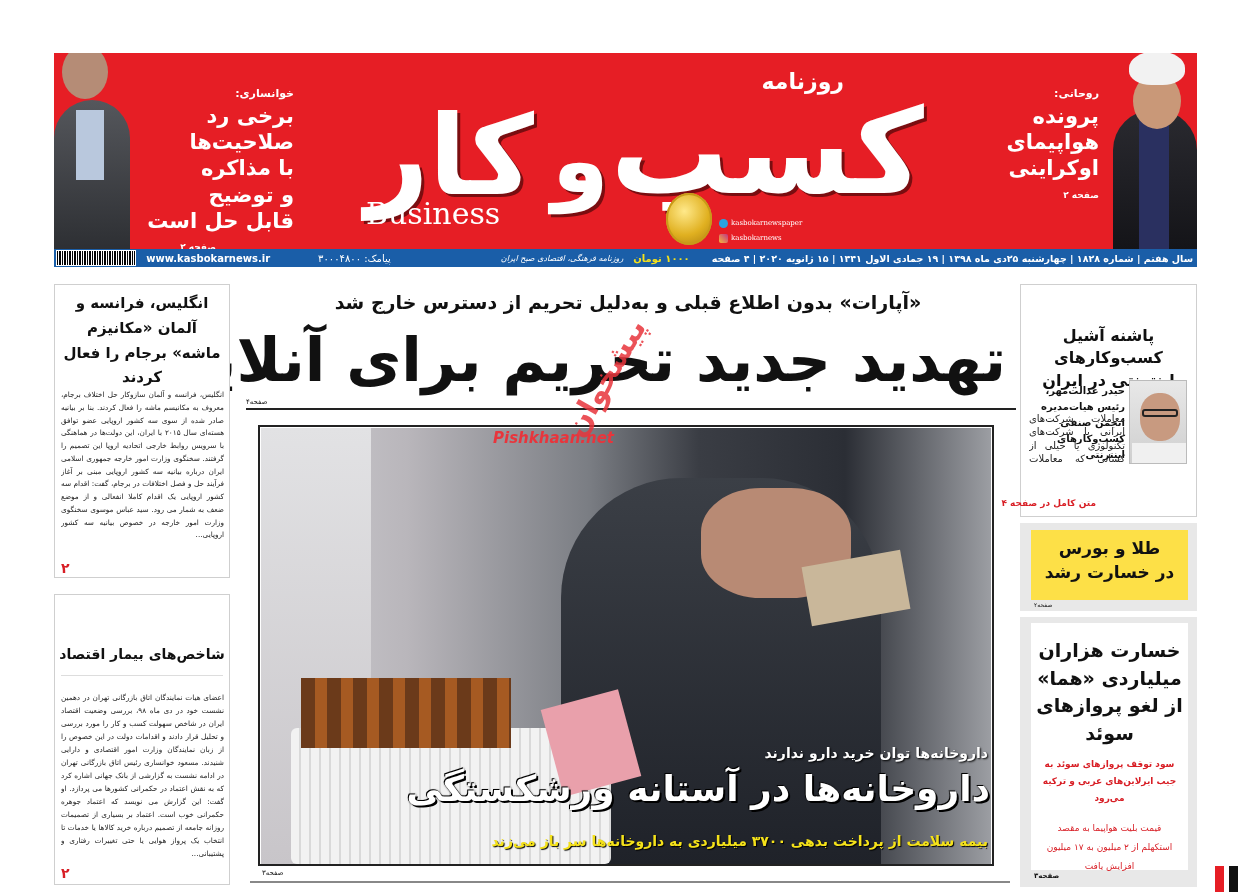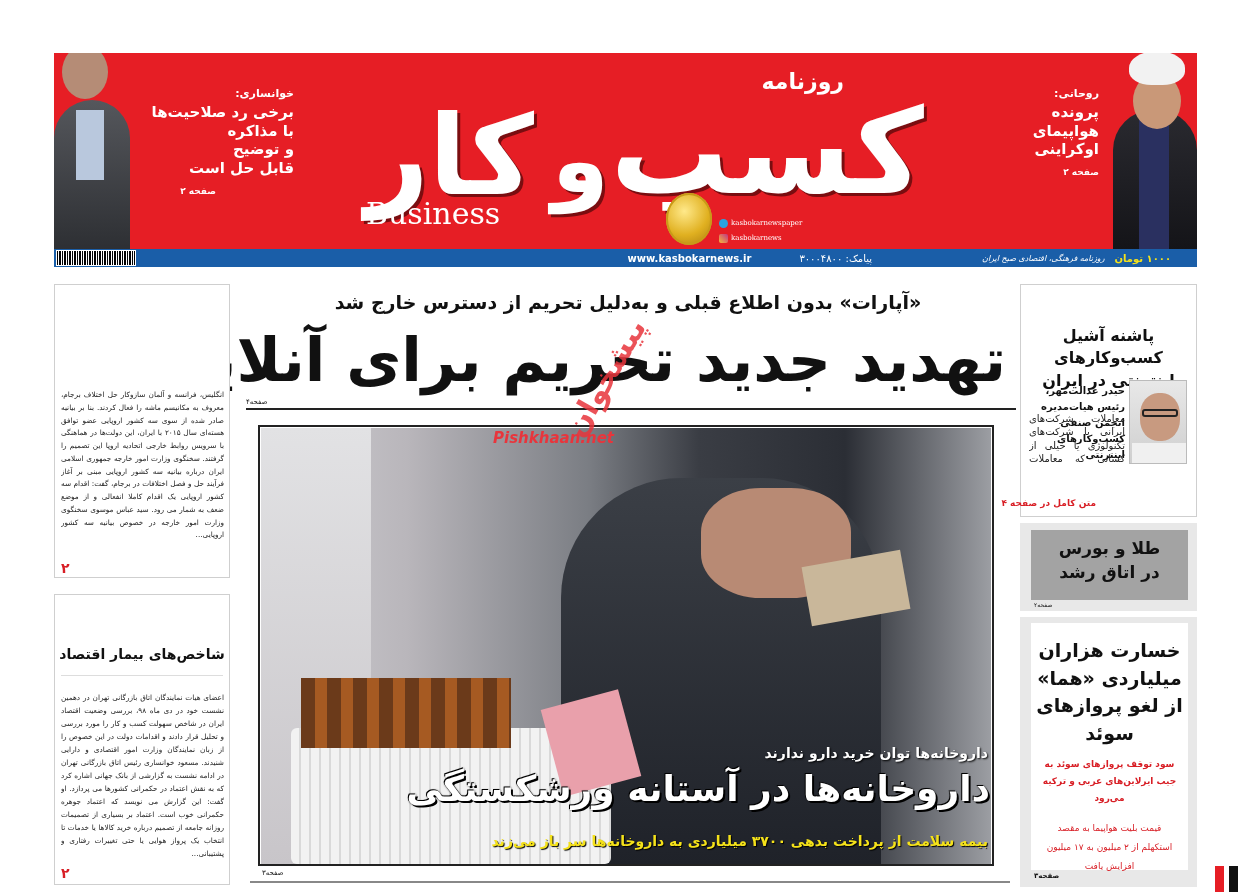--- a/index.html
+++ b/index.html
@@ -7,21 +7,21 @@
 body{position:relative;font-family:"DejaVu Sans",sans-serif;direction:rtl;color:#111}
 .abs{position:absolute}
 
 #masthead{left:54px;top:53px;width:1143px;height:197px;background:#e61e25;overflow:hidden}
 #infobar{left:54px;top:249px;width:1143px;height:18px;background:#1a5ea8;color:#fff;font-size:10px;display:flex;align-items:center;padding:0 4px;white-space:nowrap}
 .logo-word{position:absolute;color:#fff;font-weight:bold;font-family:"DejaVu Sans",sans-serif;text-shadow:3px 3px 0 #7a0d10;line-height:1}
 .portrait{position:absolute;bottom:0;background:linear-gradient(#5a5a5a,#333);border-radius:40px 40px 0 0}
 .head{position:absolute;border-radius:50%}
 .side-quote{position:absolute;color:#fff;font-weight:bold;text-align:right;line-height:1.25}
 .side-quote .who{font-size:11px;font-weight:bold;margin-bottom:2px}
-.side-quote .txt{font-size:15px}
+.side-quote .txt{font-size:21px}
 .side-quote .pg{font-size:9px;margin-top:8px}
 
 .box{position:absolute;border:1px solid #cfcfcf;background:#fff}
 .col-title{font-weight:bold;text-align:center;line-height:1.4}
 .body-txt{font-size:9px;line-height:1.62;text-align:justify;color:#222;font-family:"DejaVu Sans",sans-serif}
 .page-num{color:#d81e25;font-weight:bold;font-size:14px}
 </style>
 </head>
 <body>
 
@@ -65,20 +65,21 @@
   <div class="side-quote" style="right:98px;top:34px;width:130px">
     <div class="who">روحانی:</div>
     <div class="txt">پرونده</div>
     <div class="txt">هواپیمای</div>
     <div class="txt">اوکراینی</div>
     <div class="pg">صفحه ۲</div>
   </div>
 </div>
 
 <div id="infobar" class="abs">
+  <span style="font-weight:bold;font-size:9.5px">سال هفتم | شماره ۱۸۲۸ | چهارشنبه ۲۵دی ماه ۱۳۹۸ | ۱۹ جمادی الاول ۱۴۴۱ | ۱۵ ژانویه ۲۰۲۰ | ۴ صفحه</span>
   <span style="width:22px"></span>
   <span style="color:#f5e21a;font-weight:bold">
     <span>۱۰۰۰</span>
     <span>تومان</span>
   </span>
   <span style="width:10px"></span>
   <span style="font-size:8px;font-style:italic">روزنامه فرهنگی، اقتصادی صبح ایران</span>
   <span style="width:110px"></span>
   <span>پیامک: ۳۰۰۰۴۸۰۰</span>
   <span style="width:48px"></span>
@@ -117,37 +118,38 @@
     <div style="position:absolute;left:12px;top:28px;width:36px;height:8px;border:2px solid #222;border-radius:3px"></div>
     <div style="position:absolute;left:2px;top:62px;width:56px;height:30px;background:#f0f0f0"></div>
   </div>
   <div style="position:absolute;left:4px;top:98px;width:100px;font-size:10px;line-height:1.6;text-align:right;font-weight:bold">حیدر عدالت‌مهر، رئیس هیات‌مدیره انجمن صنفی کسب‌وکارهای اینترنتی</div>
   <div class="body-txt" style="position:absolute;left:8px;top:127px;width:96px;height:52px;overflow:hidden;font-size:10px;line-height:1.33">معاملات شرکت‌های ایرانی با شرکت‌های تکنولوژی یا خیلی از کسانی که معاملات مالی در خارج از کشور دارند، طبق قانون‌های جدید ممنوع است...</div>
   <div class="body-txt" style="position:absolute;left:8px;top:181px;width:160px;font-size:8px"></div>
   <div style="position:absolute;right:100px;top:213px;font-size:9px;color:#d81e25;font-weight:bold;white-space:nowrap">متن کامل در صفحه ۴</div>
 </div>
 
 <div class="box" style="left:1020px;top:523px;width:177px;height:88px;background:#e8e8e8;border:none">
-  <div style="position:absolute;left:11px;top:7px;width:157px;height:70px;background:#a3a3a3">
+  <div style="position:absolute;left:11px;top:7px;width:157px;height:70px;background:#fde047">
     <div style="text-align:center;font-size:17px;font-weight:bold;margin-top:8px">طلا و بورس</div>
-    <div style="text-align:center;font-size:17px;font-weight:bold;margin-top:4px">در اتاق رشد</div>
+    <div style="text-align:center;font-size:17px;font-weight:bold;margin-top:4px">در خسارت رشد</div>
   </div>
   <div style="position:absolute;left:14px;top:78px;font-size:6px">صفحه۲</div>
 </div>
 
 <div class="box" style="left:1020px;top:617px;width:177px;height:270px;background:#e8e8e8;border:none">
   <div style="position:absolute;left:11px;top:6px;width:157px;height:247px;background:#fff">
     <div style="text-align:center;font-size:19px;font-weight:bold;line-height:1.45;padding:14px 4px 0">خسارت هزاران میلیاردی «هما» از لغو پروازهای سوئد</div>
     <div style="text-align:center;font-size:9px;color:#d81e25;font-weight:bold;line-height:1.9;padding:9px 8px 0">سود توقف پروازهای سوئد به جیب ایرلاین‌های عربی و ترکیه می‌رود</div>
     <div style="text-align:center;font-size:9px;color:#d81e25;font-weight:normal;line-height:2.1;padding:12px 12px 0">قیمت بلیت هواپیما به مقصد استکهلم از ۲ میلیون به ۱۷ میلیون افزایش یافت</div>
   </div>
   <div style="position:absolute;left:14px;top:255px;font-size:7px;font-weight:bold">صفحه۳</div>
 </div>
 
 <div class="box" style="left:54px;top:284px;width:176px;height:294px">
+  <div class="col-title" style="position:absolute;left:6px;top:6px;width:162px;font-size:15px;line-height:1.65">انگلیس، فرانسه و آلمان «مکانیزم ماشه» برجام را فعال کردند</div>
   <div class="body-txt" style="position:absolute;left:6px;top:104px;width:163px;height:176px;overflow:hidden;font-size:7.3px;line-height:1.75">انگلیس، فرانسه و آلمان سازوکار حل اختلاف برجام، معروف به مکانیسم ماشه را فعال کردند. بنا بر بیانیه صادر شده از سوی سه کشور اروپایی عضو توافق هسته‌ای سال ۲۰۱۵ با ایران، این دولت‌ها در هماهنگی با سرویس روابط خارجی اتحادیه اروپا این تصمیم را گرفتند. سخنگوی وزارت امور خارجه جمهوری اسلامی ایران درباره بیانیه سه کشور اروپایی مبنی بر آغاز فرآیند حل و فصل اختلافات در برجام، گفت: اقدام سه کشور اروپایی یک اقدام کاملا انفعالی و از موضع ضعف به شمار می رود. سید عباس موسوی سخنگوی وزارت امور خارجه در خصوص بیانیه سه کشور اروپایی...</div>
   <div class="page-num" style="position:absolute;left:6px;top:275px">۲</div>
 </div>
 
 <div class="box" style="left:54px;top:594px;width:176px;height:291px">
   <div class="col-title" style="position:absolute;left:4px;top:50px;width:166px;font-size:14px;white-space:nowrap">شاخص‌های بیمار اقتصاد</div>
   <div style="position:absolute;left:6px;top:80px;width:162px;height:1px;background:#ddd"></div>
   <div class="body-txt" style="position:absolute;left:6px;top:97px;width:163px;height:176px;overflow:hidden;font-size:7.3px;line-height:1.78">اعضای هیات نمایندگان اتاق بازرگانی تهران در دهمین نشست خود در دی ماه ۹۸، بررسی وضعیت اقتصاد ایران در شاخص سهولت کسب و کار را مورد بررسی و تحلیل قرار دادند و اقدامات دولت در این خصوص را از زبان نمایندگان وزارت امور اقتصادی و دارایی شنیدند. مسعود خوانساری رئیس اتاق بازرگانی تهران در ادامه نشست به گزارشی از بانک جهانی اشاره کرد که به نقش اعتماد در حکمرانی کشورها می پردازد. او گفت: این گزارش می نویسد که اعتماد جوهره حکمرانی خوب است. اعتماد بر بسیاری از تصمیمات روزانه جامعه از تصمیم درباره خرید کالاها یا خدمات تا انتخاب یک پرواز هوایی یا حتی تغییرات رفتاری و پشتیبانی...</div>
   <div class="page-num" style="position:absolute;left:6px;top:270px">۲</div>
 </div>

